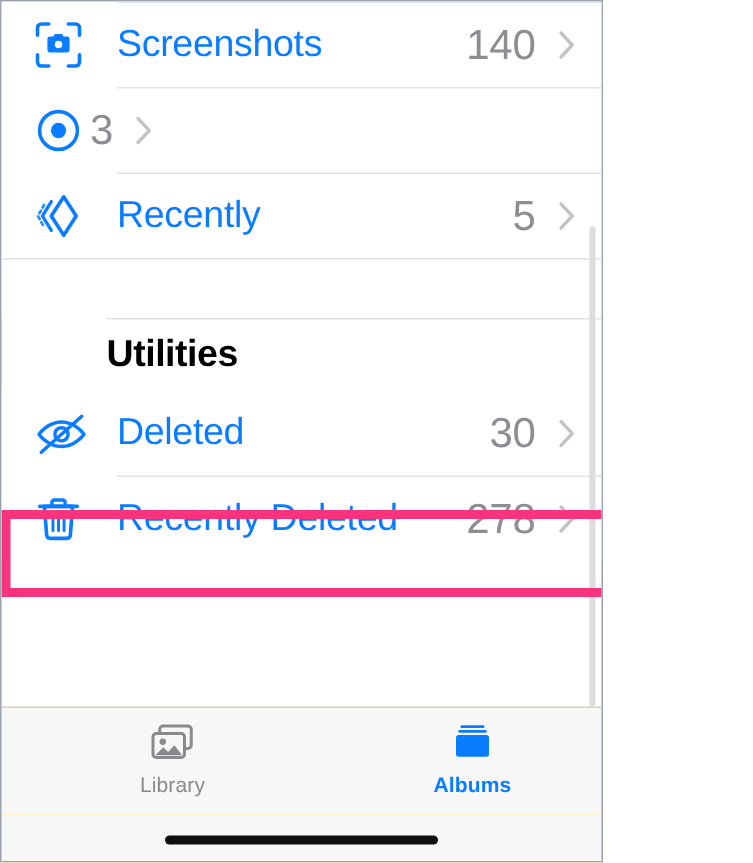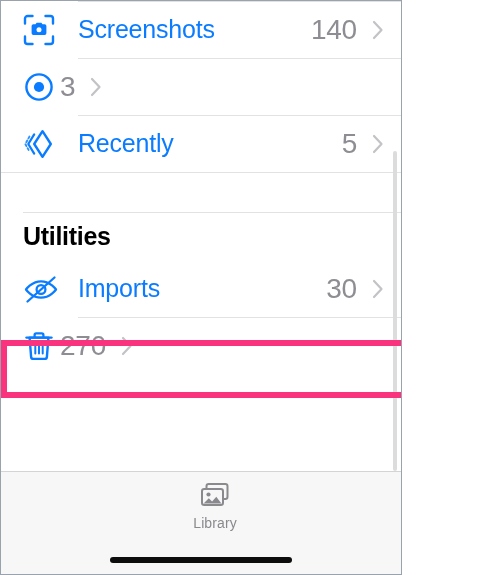--- a/index.html
+++ b/index.html
@@ -86,20 +86,21 @@
     background: #e2e2e4;
   }
 
   .section-header {
     position: relative;
     height: 48px;
     display: flex;
     align-items: center;
     padding-left: 22px;
     background: #ffffff;
+    margin-left: 48px;
   }
   .section-header .sep {
     position: absolute;
     left: 22px; right: 0; top: 0; height: 1px;
     background: #e2e2e4;
   }
   .section-header .title {
     font-size: 25px;
     font-weight: bold;
     color: #000000;
@@ -254,40 +255,41 @@
 
 
     <div class="row">
       <div class="icon">
         <svg width="38" height="34" viewBox="0 0 38 34">
           <path d="M4 17.5s5.6-8.2 15-8.2 15 8.2 15 8.2-5.6 8.2-15 8.2S4 17.5 4 17.5z" fill="none" stroke="#0a7cff" stroke-width="2.3" stroke-linecap="round" stroke-linejoin="round"></path>
           <circle cx="19" cy="17.5" r="4.4" fill="none" stroke="#0a7cff" stroke-width="2.3"></circle>
           <path d="M5.5 29.5L32.5 5.5" fill="none" stroke="#0a7cff" stroke-width="2.3" stroke-linecap="round"></path>
         </svg>
       </div>
-      <div class="label">Imports</div>
+      <div class="label">Deleted</div>
       <div class="count">30</div>
       <div class="chev">
         <svg width="12" height="20" viewBox="0 0 12 20">
             <path d="M2 2l7.5 8L2 18" fill="none" stroke="#c3c3c7" stroke-width="2.2" stroke-linecap="round" stroke-linejoin="round"></path>
           </svg>
       </div>
     </div>
 
     <div class="row">
       <div class="sep"></div>
       <div class="icon">
         <svg width="34" height="34" viewBox="0 0 34 34">
           <path d="M4.5 8.6h25" fill="none" stroke="#0a7cff" stroke-width="2.4" stroke-linecap="round"></path>
           <path d="M12.6 8.6V5.9a1.6 1.6 0 0 1 1.6-1.6h5.6a1.6 1.6 0 0 1 1.6 1.6v2.7" fill="none" stroke="#0a7cff" stroke-width="2.3" stroke-linejoin="round"></path>
           <path d="M7.6 8.6h18.8l-1.5 19.2a2.3 2.3 0 0 1-2.3 2.1H11.4a2.3 2.3 0 0 1-2.3-2.1z" fill="none" stroke="#0a7cff" stroke-width="2.4" stroke-linejoin="round"></path>
           <path d="M13.3 13.6v11M17 13.6v11M20.7 13.6v11" fill="none" stroke="#0a7cff" stroke-width="2" stroke-linecap="round"></path>
         </svg>
       </div>
-      <div class="count">270</div>
+      <div class="label">Recently Deleted</div>
+      <div class="count">278</div>
       <div class="chev">
         <svg width="12" height="20" viewBox="0 0 12 20">
             <path d="M2 2l7.5 8L2 18" fill="none" stroke="#c3c3c7" stroke-width="2.2" stroke-linecap="round" stroke-linejoin="round"></path>
           </svg>
       </div>
     </div>
 
   </div>
 
   <div id="scrollbar"></div>
@@ -302,20 +304,30 @@
           <rect x="6.5" y="2" width="21" height="15" rx="2.2" fill="none" stroke="#8a8a8e" stroke-width="2"></rect>
           <rect x="2" y="7" width="21" height="16" rx="2.2" fill="#f7f7f8" stroke="#8a8a8e" stroke-width="2"></rect>
           <circle cx="8.5" cy="12.5" r="2.1" fill="#8a8a8e"></circle>
           <path d="M3.6 21.5l5.2-5.3 3.3 3.2 4.2-4.6 5.1 6.7z" fill="#8a8a8e"></path>
         </svg>
       </div>
       <div class="tlabel">Library</div>
     </div>
 
 
+    <div class="tab active">
+      <div class="ticon">
+        <svg width="30" height="26" viewBox="0 0 30 26">
+          <rect x="7" y="1.5" width="16" height="1.9" rx="0.9" fill="#0a7cff"></rect>
+          <rect x="5.5" y="4.6" width="19" height="1.9" rx="0.9" fill="#0a7cff"></rect>
+          <rect x="4" y="8" width="22" height="14.5" rx="1.8" fill="#0a7cff"></rect>
+        </svg>
+      </div>
+      <div class="tlabel">Albums</div>
+    </div>
 
 
   </div>
 
   <div id="home-indicator-wrap">
     <div id="home-indicator"></div>
   </div>
 
 </div>
 

